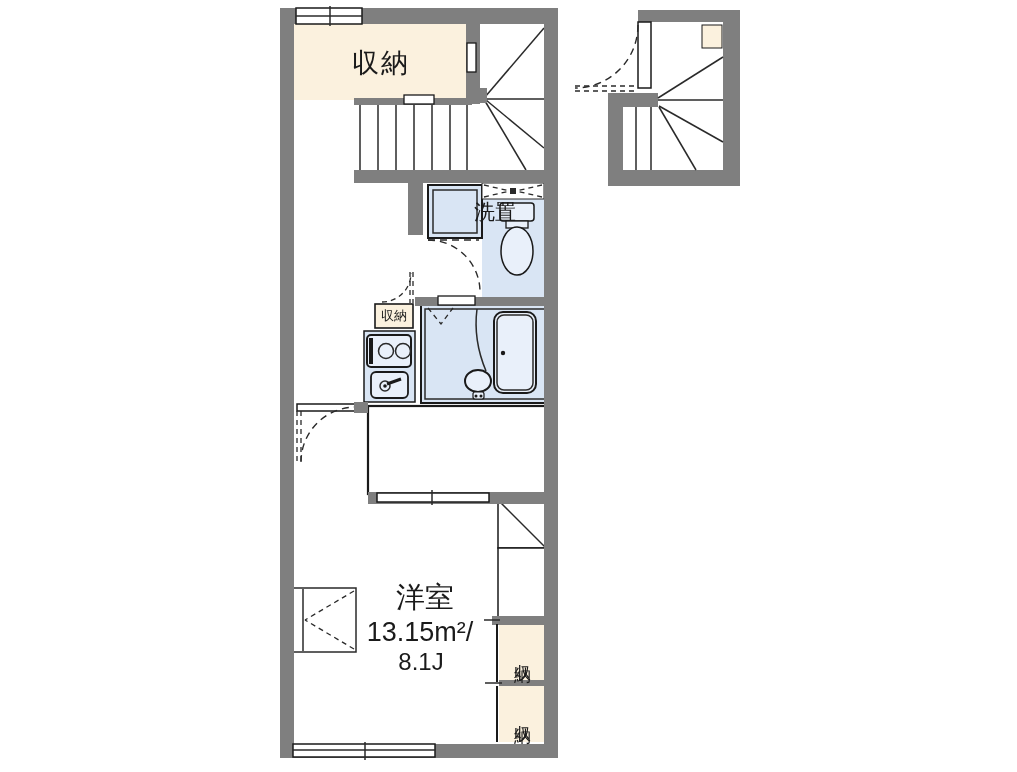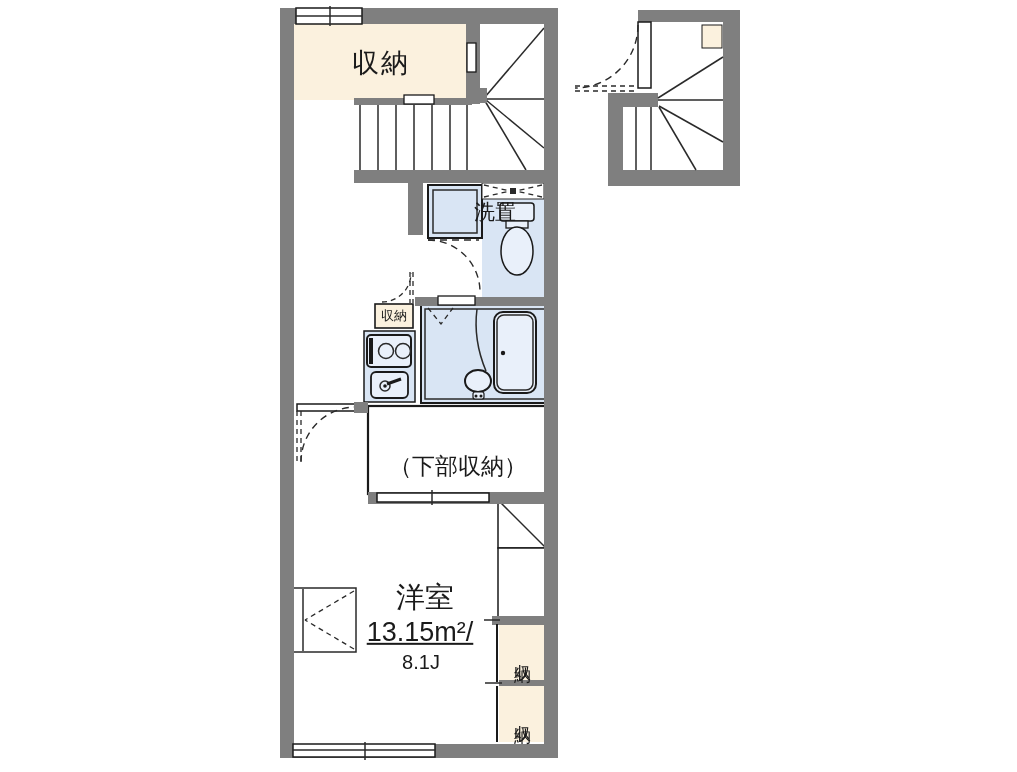--- a/index.html
+++ b/index.html
@@ -207,19 +207,18 @@
       <line x1="659" y1="107" x2="696" y2="170" class="thin"></line>
       <line x1="636" y1="107" x2="636" y2="170" class="thin"></line>
       <line x1="651" y1="107" x2="651" y2="170" class="thin"></line>
     </g>
   </g>
 </svg>
 
 <div class="lbl" style="left:381px;top:63px;font-size:27px;letter-spacing:2px;">収納</div>
 <div class="lbl" style="left:455px;top:212px;font-size:21px;margin-left:40px;">洗置</div>
 <div class="lbl" style="left:394px;top:316px;font-size:13px;">収納</div>
-<div class="lbl" style="left:458px;top:466px;font-size:23px;">（下部収納）</div>
 <div class="lbl" style="left:425px;top:597px;font-size:29px;">洋室</div>
-<div class="lbl" style="left:420px;top:632px;font-size:27px;text-decoration:underline;">13.15m²/</div>
-<div class="lbl" style="left:421px;top:662px;font-size:20px;">8.1J</div>
+<div class="lbl" style="left:420px;top:632px;font-size:27px;">13.15m²/</div>
+<div class="lbl" style="left:421px;top:662px;font-size:24px;">8.1J</div>
 <div class="lbl vert" style="left:522px;top:653px;font-size:17px;">収納</div>
 <div class="lbl vert" style="left:522px;top:714px;font-size:17px;">収納</div>
 </div>
 
 </body></html>

